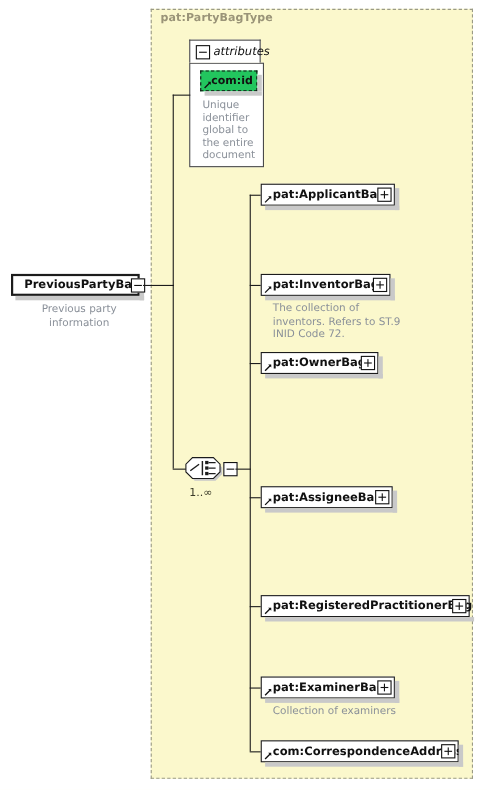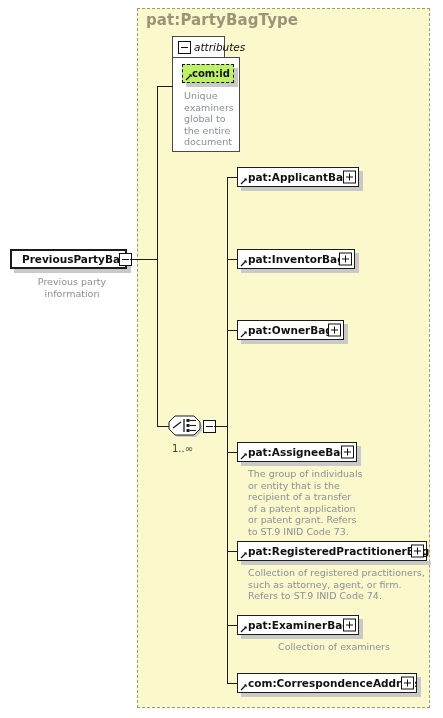--- a/index.html
+++ b/index.html
@@ -12,21 +12,21 @@
   
   .type-panel{
     position:absolute;
     left:137px;top:8px;width:293px;height:700px;
     background:#fbf8cc;
     border:1px dashed #9a9a86;
     box-sizing:border-box;
   }
   .type-title{
     position:absolute;left:146px;top:11px;
-    font-size:15px;font-weight:bold;color:#9a9478;
+    font-size:10px;font-weight:bold;color:#9a9478;
     letter-spacing:.1px;white-space:nowrap;
   }
 
   
   .nodebox{
     position:absolute;
     background:#ffffff;
     border:1px solid #1c1c1c;
     box-sizing:border-box;
     height:20px;
@@ -75,36 +75,36 @@
     font-size:9.5px;color:#8a9099;line-height:11.6px;
     font-family:"DejaVu Sans","Liberation Sans",sans-serif;
   }
 
   
   .attr-panel{
     position:absolute;left:172px;top:57px;width:68px;height:95px;
     background:#ffffff;border:1px solid #4a4a4a;box-sizing:border-box;
   }
   .attr-tab{
-    position:absolute;left:172px;top:36px;width:53px;height:21px;
+    position:absolute;left:172px;top:36px;width:65px;height:21px;
     background:#ffffff;border:1px solid #4a4a4a;border-bottom:none;box-sizing:border-box;
     display:flex;align-items:center;
   }
   .attr-tab .atl{
     font-size:10.5px;font-style:italic;color:#111;padding-left:21px;
   }
   .attr-minus{
     position:absolute;left:5px;top:4px;width:11px;height:11px;border:1px solid #111;background:#fff;
   }
   .attr-minus:before{
     content:"";position:absolute;left:2px;top:4.5px;width:7px;height:1px;background:#111;
   }
   .attr-node{
     position:absolute;left:182px;top:64px;width:52px;height:19px;
-    border:1px dashed #111;background:#bef264;box-sizing:border-box;
+    border:1px dashed #111;background:#22c55e;box-sizing:border-box;
     display:flex;align-items:center;
   }
   .attr-node .label{font-size:10px;font-weight:bold;color:#111;padding-left:9px;}
 
   
   .group-symbol{
     position:absolute;left:168px;top:414px;width:40px;height:24px;
   }
   .occurs{
     position:absolute;left:172px;top:443px;
@@ -141,21 +141,21 @@
   </div>
   <div class="attr-node">
     <svg class="refarrow" viewBox="0 0 8 8">
       <path d="M1,7 L6,2" stroke="#111" stroke-width="1.2" fill="none"></path>
       <path d="M6.6,1.4 L6.6,4.2 L3.8,1.4 Z" fill="#111"></path>
     </svg>
     <span class="label">com:id</span>
   </div>
   <div class="shadow" style="left:186px;top:83px;width:52px;"></div>
   <div class="shadow-r" style="left:234px;top:68px;height:15px;"></div>
-  <div class="desc" style="left:184px;top:90px;width:48px;">Unique examiners global to the entire document</div>
+  <div class="desc" style="left:184px;top:90px;width:48px;">Unique identifier global to the entire document</div>
 
   <div class="ln v" style="left:157px;top:86px;height:174px;"></div>
   <div class="ln h" style="left:157px;top:86px;width:16px;"></div>
   <div class="ln v" style="left:157px;top:259px;height:167px;"></div>
   <div class="ln h" style="left:157px;top:426px;width:13px;"></div>
 
   <svg class="group-symbol" viewBox="0 0 40 24">
 
     <path d="M9,5 L28,5 L34,11 L34,17 L28,23 L9,23 L3,17 L3,11 Z" fill="#c9c9c9"></path>
 
@@ -196,20 +196,21 @@
   <div class="nodebox" style="left:237px;top:249px;width:118px;">
     <svg class="refarrow" viewBox="0 0 8 8">
       <path d="M1,7 L6,2" stroke="#111" stroke-width="1.2" fill="none"></path>
       <path d="M6.6,1.4 L6.6,4.2 L3.8,1.4 Z" fill="#111"></path>
     </svg>
     <span class="label">pat:InventorBag</span>
     <span class="expander plus" style="right:2px;"></span>
   </div>
   <div class="shadow" style="left:241px;top:269px;width:118px;"></div>
   <div class="shadow-r" style="left:355px;top:253px;height:20px;"></div>
+  <div class="desc" style="left:248px;top:275px;width:118px;">The collection of inventors. Refers to ST.9 INID Code 72.</div>
 
   <div class="ln h" style="left:227px;top:330px;width:11px;"></div>
   <div class="nodebox" style="left:237px;top:320px;width:107px;">
     <svg class="refarrow" viewBox="0 0 8 8">
       <path d="M1,7 L6,2" stroke="#111" stroke-width="1.2" fill="none"></path>
       <path d="M6.6,1.4 L6.6,4.2 L3.8,1.4 Z" fill="#111"></path>
     </svg>
     <span class="label">pat:OwnerBag</span>
     <span class="expander plus" style="right:2px;"></span>
   </div>
@@ -220,46 +221,44 @@
   <div class="nodebox" style="left:237px;top:442px;width:120px;">
     <svg class="refarrow" viewBox="0 0 8 8">
       <path d="M1,7 L6,2" stroke="#111" stroke-width="1.2" fill="none"></path>
       <path d="M6.6,1.4 L6.6,4.2 L3.8,1.4 Z" fill="#111"></path>
     </svg>
     <span class="label">pat:AssigneeBag</span>
     <span class="expander plus" style="right:2px;"></span>
   </div>
   <div class="shadow" style="left:241px;top:462px;width:120px;"></div>
   <div class="shadow-r" style="left:357px;top:446px;height:20px;"></div>
-  <div class="desc" style="left:248px;top:468px;width:115px;">The group of individuals or entity that is the recipient of a transfer of a patent application or patent grant. Refers to ST.9 INID Code 73.</div>
 
   <div class="ln h" style="left:227px;top:551px;width:11px;"></div>
   <div class="nodebox" style="left:237px;top:541px;width:190px;">
     <svg class="refarrow" viewBox="0 0 8 8">
       <path d="M1,7 L6,2" stroke="#111" stroke-width="1.2" fill="none"></path>
       <path d="M6.6,1.4 L6.6,4.2 L3.8,1.4 Z" fill="#111"></path>
     </svg>
     <span class="label">pat:RegisteredPractitionerBag</span>
     <span class="expander plus" style="right:2px;"></span>
   </div>
   <div class="shadow" style="left:241px;top:561px;width:190px;"></div>
-  <div class="desc" style="left:248px;top:567px;width:178px;">Collection of registered practitioners, such as attorney, agent, or firm. Refers to ST.9 INID Code 74.</div>
 
   <div class="ln h" style="left:227px;top:625px;width:11px;"></div>
   <div class="nodebox" style="left:237px;top:615px;width:122px;">
     <svg class="refarrow" viewBox="0 0 8 8">
       <path d="M1,7 L6,2" stroke="#111" stroke-width="1.2" fill="none"></path>
       <path d="M6.6,1.4 L6.6,4.2 L3.8,1.4 Z" fill="#111"></path>
     </svg>
     <span class="label">pat:ExaminerBag</span>
     <span class="expander plus" style="right:2px;"></span>
   </div>
   <div class="shadow" style="left:241px;top:635px;width:122px;"></div>
   <div class="shadow-r" style="left:359px;top:619px;height:20px;"></div>
-  <div class="desc" style="left:248px;top:641px;width:150px;margin-left:30px;">Collection of examiners</div>
+  <div class="desc" style="left:248px;top:641px;width:150px;">Collection of examiners</div>
 
   <div class="ln h" style="left:227px;top:683px;width:11px;"></div>
   <div class="nodebox" style="left:237px;top:673px;width:180px;">
     <svg class="refarrow" viewBox="0 0 8 8">
       <path d="M1,7 L6,2" stroke="#111" stroke-width="1.2" fill="none"></path>
       <path d="M6.6,1.4 L6.6,4.2 L3.8,1.4 Z" fill="#111"></path>
     </svg>
     <span class="label">com:CorrespondenceAddress</span>
     <span class="expander plus" style="right:2px;"></span>
   </div>

